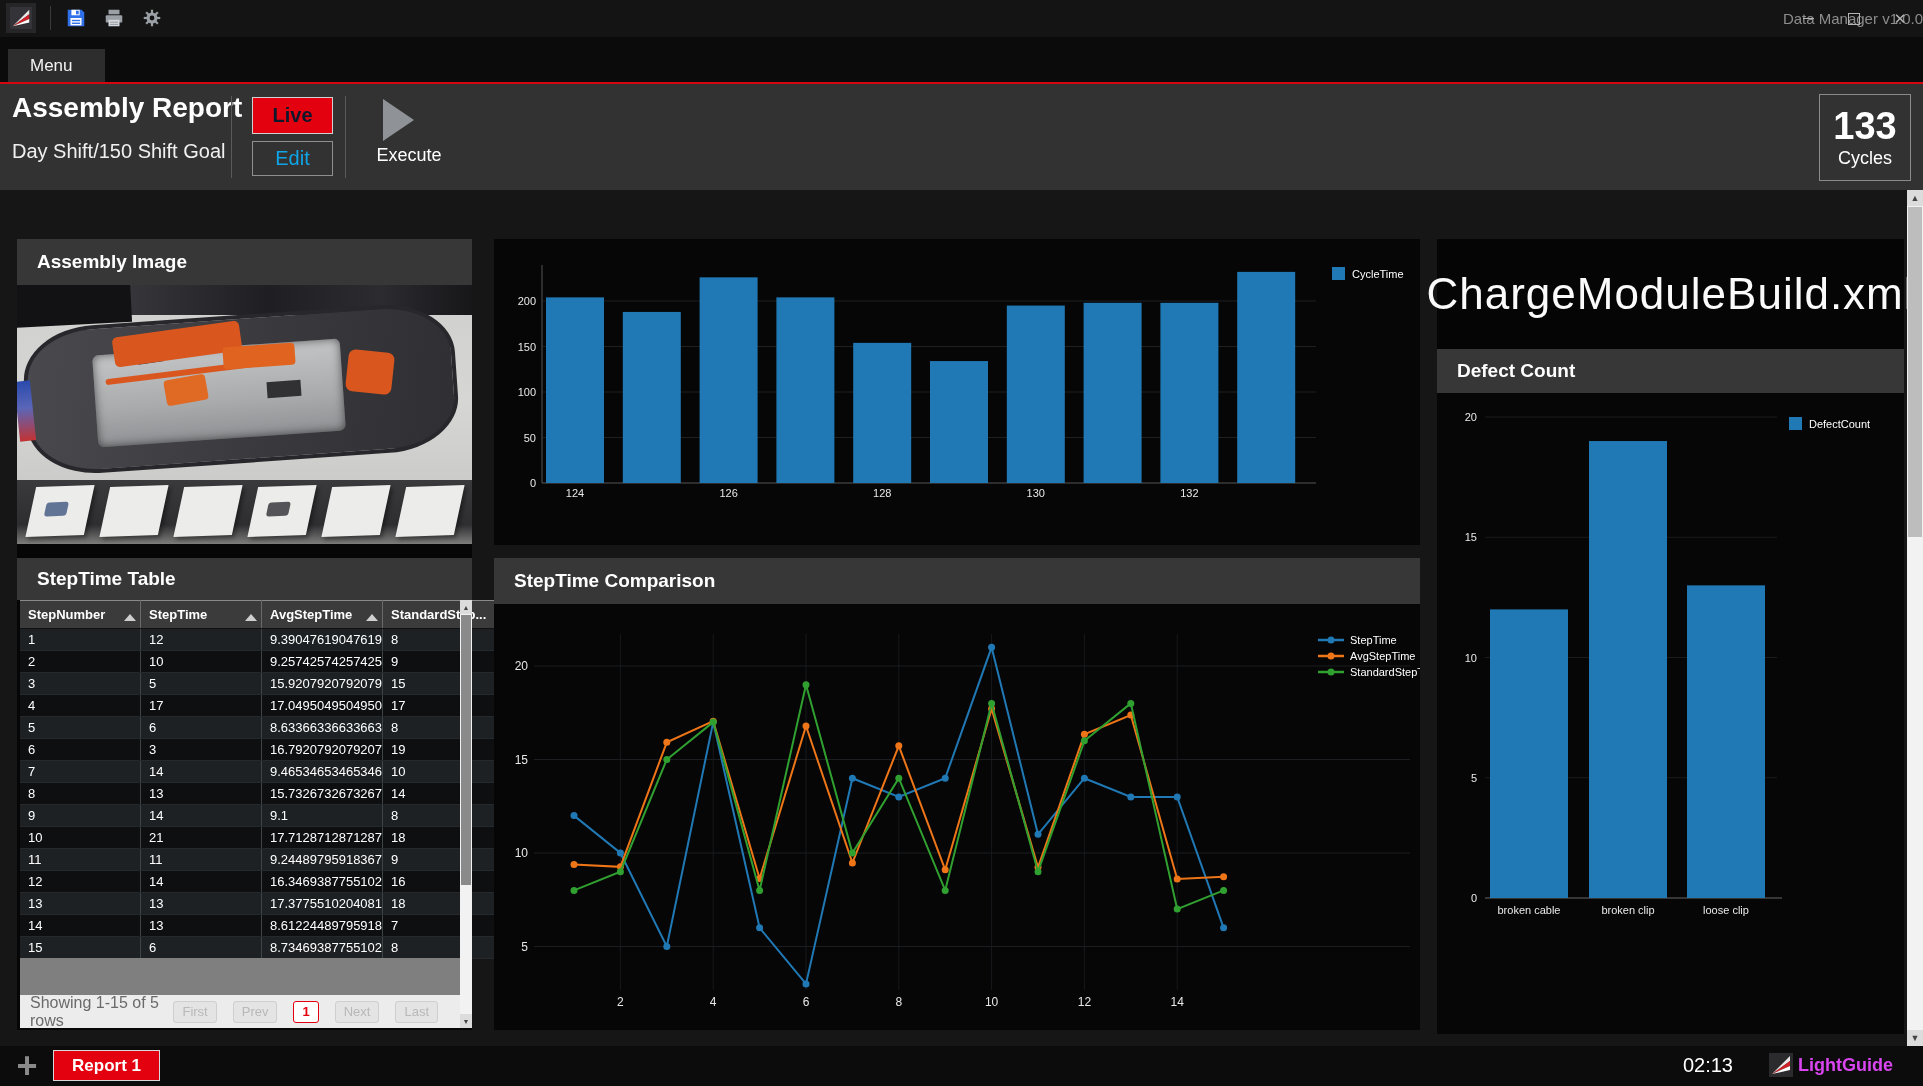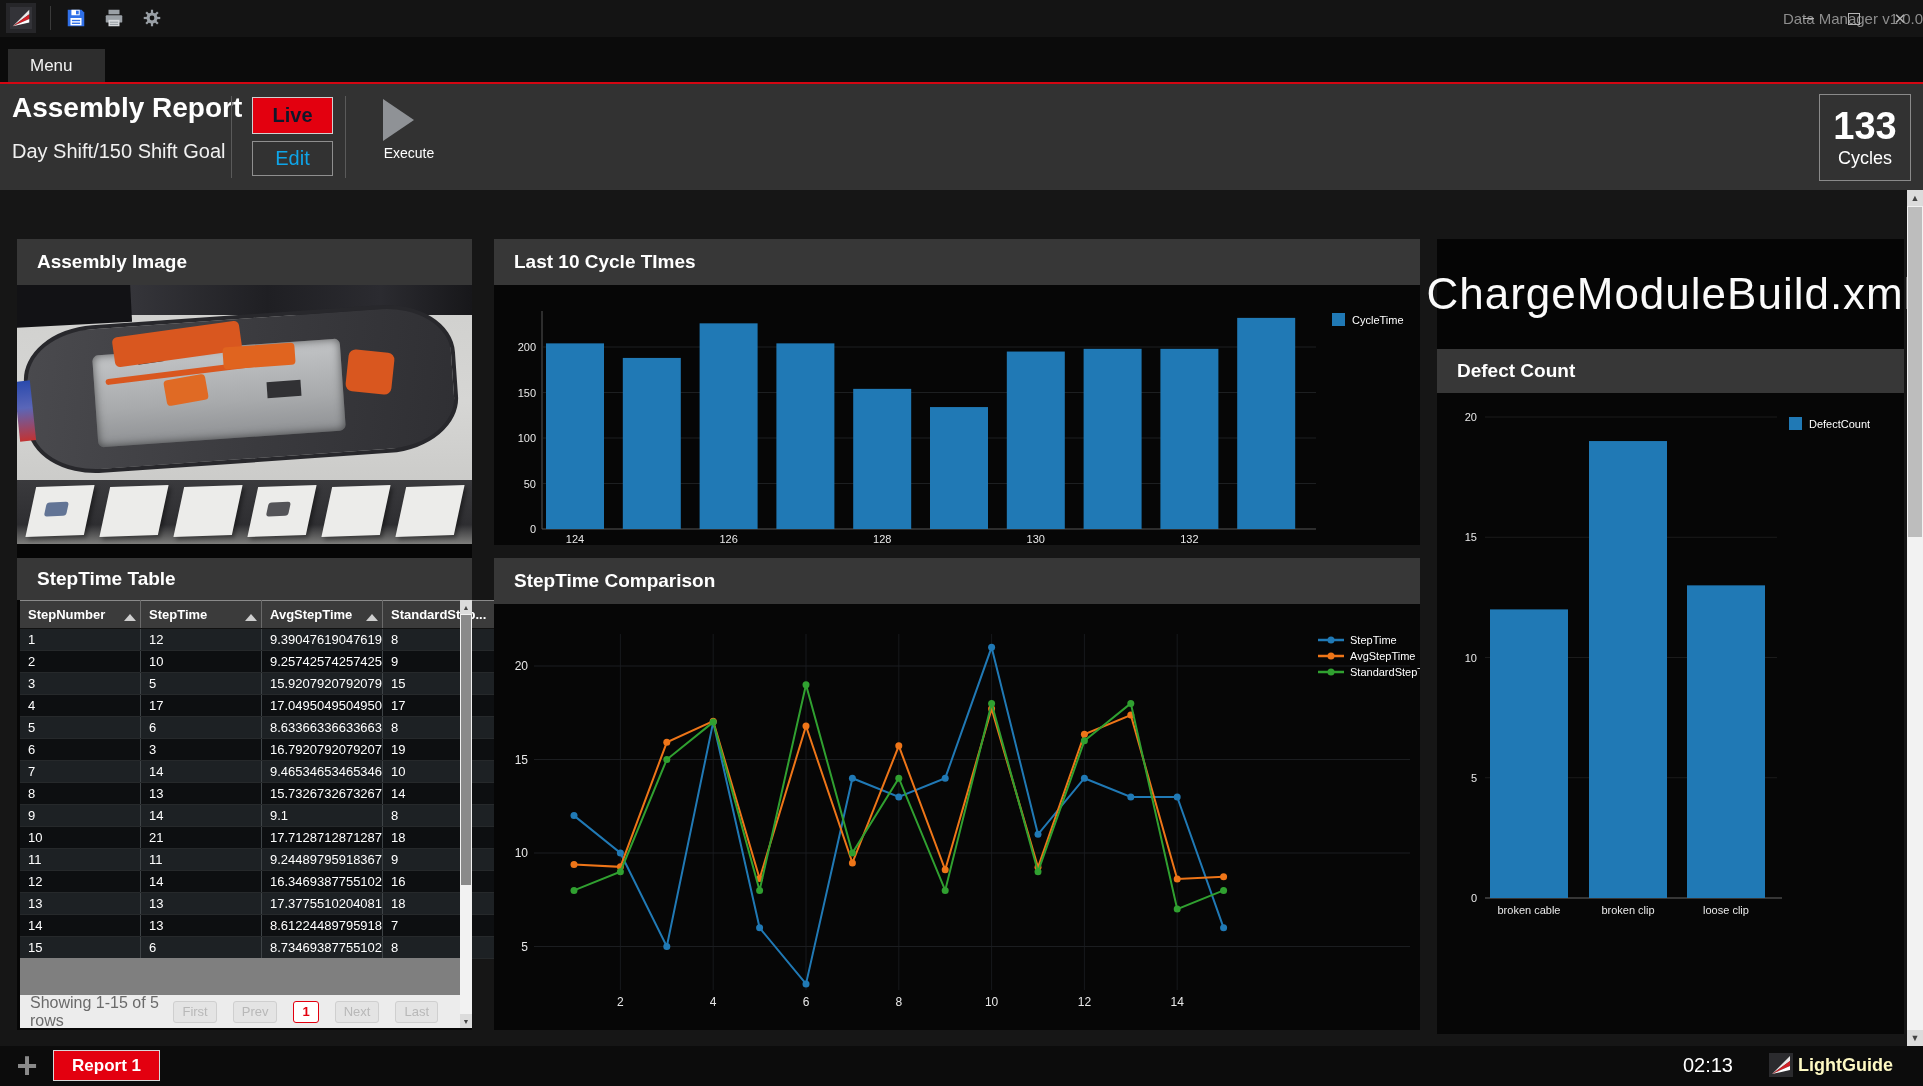--- a/index.html
+++ b/index.html
@@ -25,21 +25,21 @@
   .header{position:absolute;top:84px;left:0;width:100%;height:106px;background:#323232;}
   .hdr-title{position:absolute;left:12px;top:8px;font-size:28px;font-weight:bold;color:#fff;}
   .hdr-sub{position:absolute;left:12px;top:56px;font-size:20px;color:#f0f0f0;}
   .vsep{position:absolute;top:12px;height:82px;width:1px;background:#5a5a5a;}
   .live-btn{position:absolute;left:252px;top:13px;width:81px;height:37px;background:#e3000f;color:#0f172a;
             font-weight:bold;font-size:20px;border:1px solid #d0d0d0;font-family:inherit;cursor:pointer;}
   .edit-btn{position:absolute;left:252px;top:57px;width:81px;height:35px;background:transparent;color:#0ea5e9;
             font-size:20px;border:1px solid #8f8f8f;font-family:inherit;cursor:pointer;}
   .play{position:absolute;left:383px;top:15px;width:0;height:0;cursor:pointer;
         border-left:31px solid #8f9296;border-top:21px solid transparent;border-bottom:21px solid transparent;}
-  .exec-label{position:absolute;left:364px;top:61px;width:90px;text-align:center;font-size:14px;color:#fff;}
+  .exec-label{position:absolute;left:364px;top:61px;width:90px;text-align:center;font-size:18px;color:#fff;}
   .cycles-box{position:absolute;right:12px;top:10px;width:90px;height:85px;border:1px solid #8a8a8a;
               display:flex;flex-direction:column;align-items:center;justify-content:center;}
   .cycles-num{font-size:38px;font-weight:bold;line-height:40px;}
   .cycles-label{font-size:18px;line-height:24px;}
   
   .content{position:absolute;top:190px;left:0;width:1923px;height:856px;background:#161616;}
   .panel{position:absolute;background:#060606;}
   .panel-hdr{height:46px;background:#373737;display:flex;align-items:center;padding-left:20px;
              font-size:19px;font-weight:bold;color:#fff;box-sizing:border-box;}
   .p-assembly{left:17px;top:49px;width:455px;height:341px;}
@@ -112,21 +112,21 @@
   .chart-body{background:#060606;}
   svg{display:block;}
   
   .bottombar{position:absolute;top:1046px;left:0;width:100%;height:40px;background:#0c0c0c;}
   .add-btn{position:absolute;left:10px;top:0;width:34px;height:40px;background:none;border:none;
            color:#8a8a8a;font-size:36px;font-weight:bold;line-height:38px;padding:0;cursor:pointer;font-family:inherit;}
   .report-tab{position:absolute;left:53px;top:4px;width:107px;height:31px;background:#e3000f;color:#fff;
               font-weight:bold;font-size:17px;border:1px solid #d8d8d8;font-family:inherit;cursor:pointer;}
   .clock{position:absolute;right:190px;top:8px;font-size:20px;color:#fff;}
   .brand{position:absolute;right:30px;top:7px;display:flex;align-items:center;gap:5px;}
-  .brand-name{font-size:18px;font-weight:bold;color:#fef9c3;}
+  .brand-name{font-size:18px;font-weight:bold;color:#d946ef;}
 </style>
 </head>
 <body>
 
 <div class="app">
 
   <div class="titlebar">
     <div class="tb-left">
       <div class="logo-tile">
         <svg width="22" height="22" viewBox="0 0 24 24">
@@ -345,21 +345,20 @@
         <div id="pagination" style="margin-right:6px"><button class="pg-btn">First</button><button class="pg-btn">Prev</button><button class="pg-btn active">1</button><button class="pg-btn">Next</button><button class="pg-btn">Last</button></div>
       </div>
       <div class="sb t-sb">
         <div class="arr" style="top:0">▲</div>
         <div class="thumb"></div>
         <div class="arr" style="bottom:0">▼</div>
       </div>
     </div>
 
     <div class="panel p-cycle">
-      <div class="panel-hdr">Last 10 Cycle TImes</div>
       <div class="chart-body">
         <svg id="chart-cycle" width="926" height="260">
             <text x="42" y="248" font-size="11" fill="#e8e8e8" text-anchor="end" font-family="Liberation Sans, sans-serif">0</text>
             <line x1="49" y1="198.5" x2="822" y2="198.5" stroke="#1d1f21"></line>
             <text x="42" y="202.5" font-size="11" fill="#e8e8e8" text-anchor="end" font-family="Liberation Sans, sans-serif">50</text>
             <line x1="49" y1="153" x2="822" y2="153" stroke="#1d1f21"></line>
             <text x="42" y="157" font-size="11" fill="#e8e8e8" text-anchor="end" font-family="Liberation Sans, sans-serif">100</text>
             <line x1="49" y1="107.5" x2="822" y2="107.5" stroke="#1d1f21"></line>
             <text x="42" y="111.5" font-size="11" fill="#e8e8e8" text-anchor="end" font-family="Liberation Sans, sans-serif">150</text>
             <line x1="49" y1="62" x2="822" y2="62" stroke="#1d1f21"></line>

